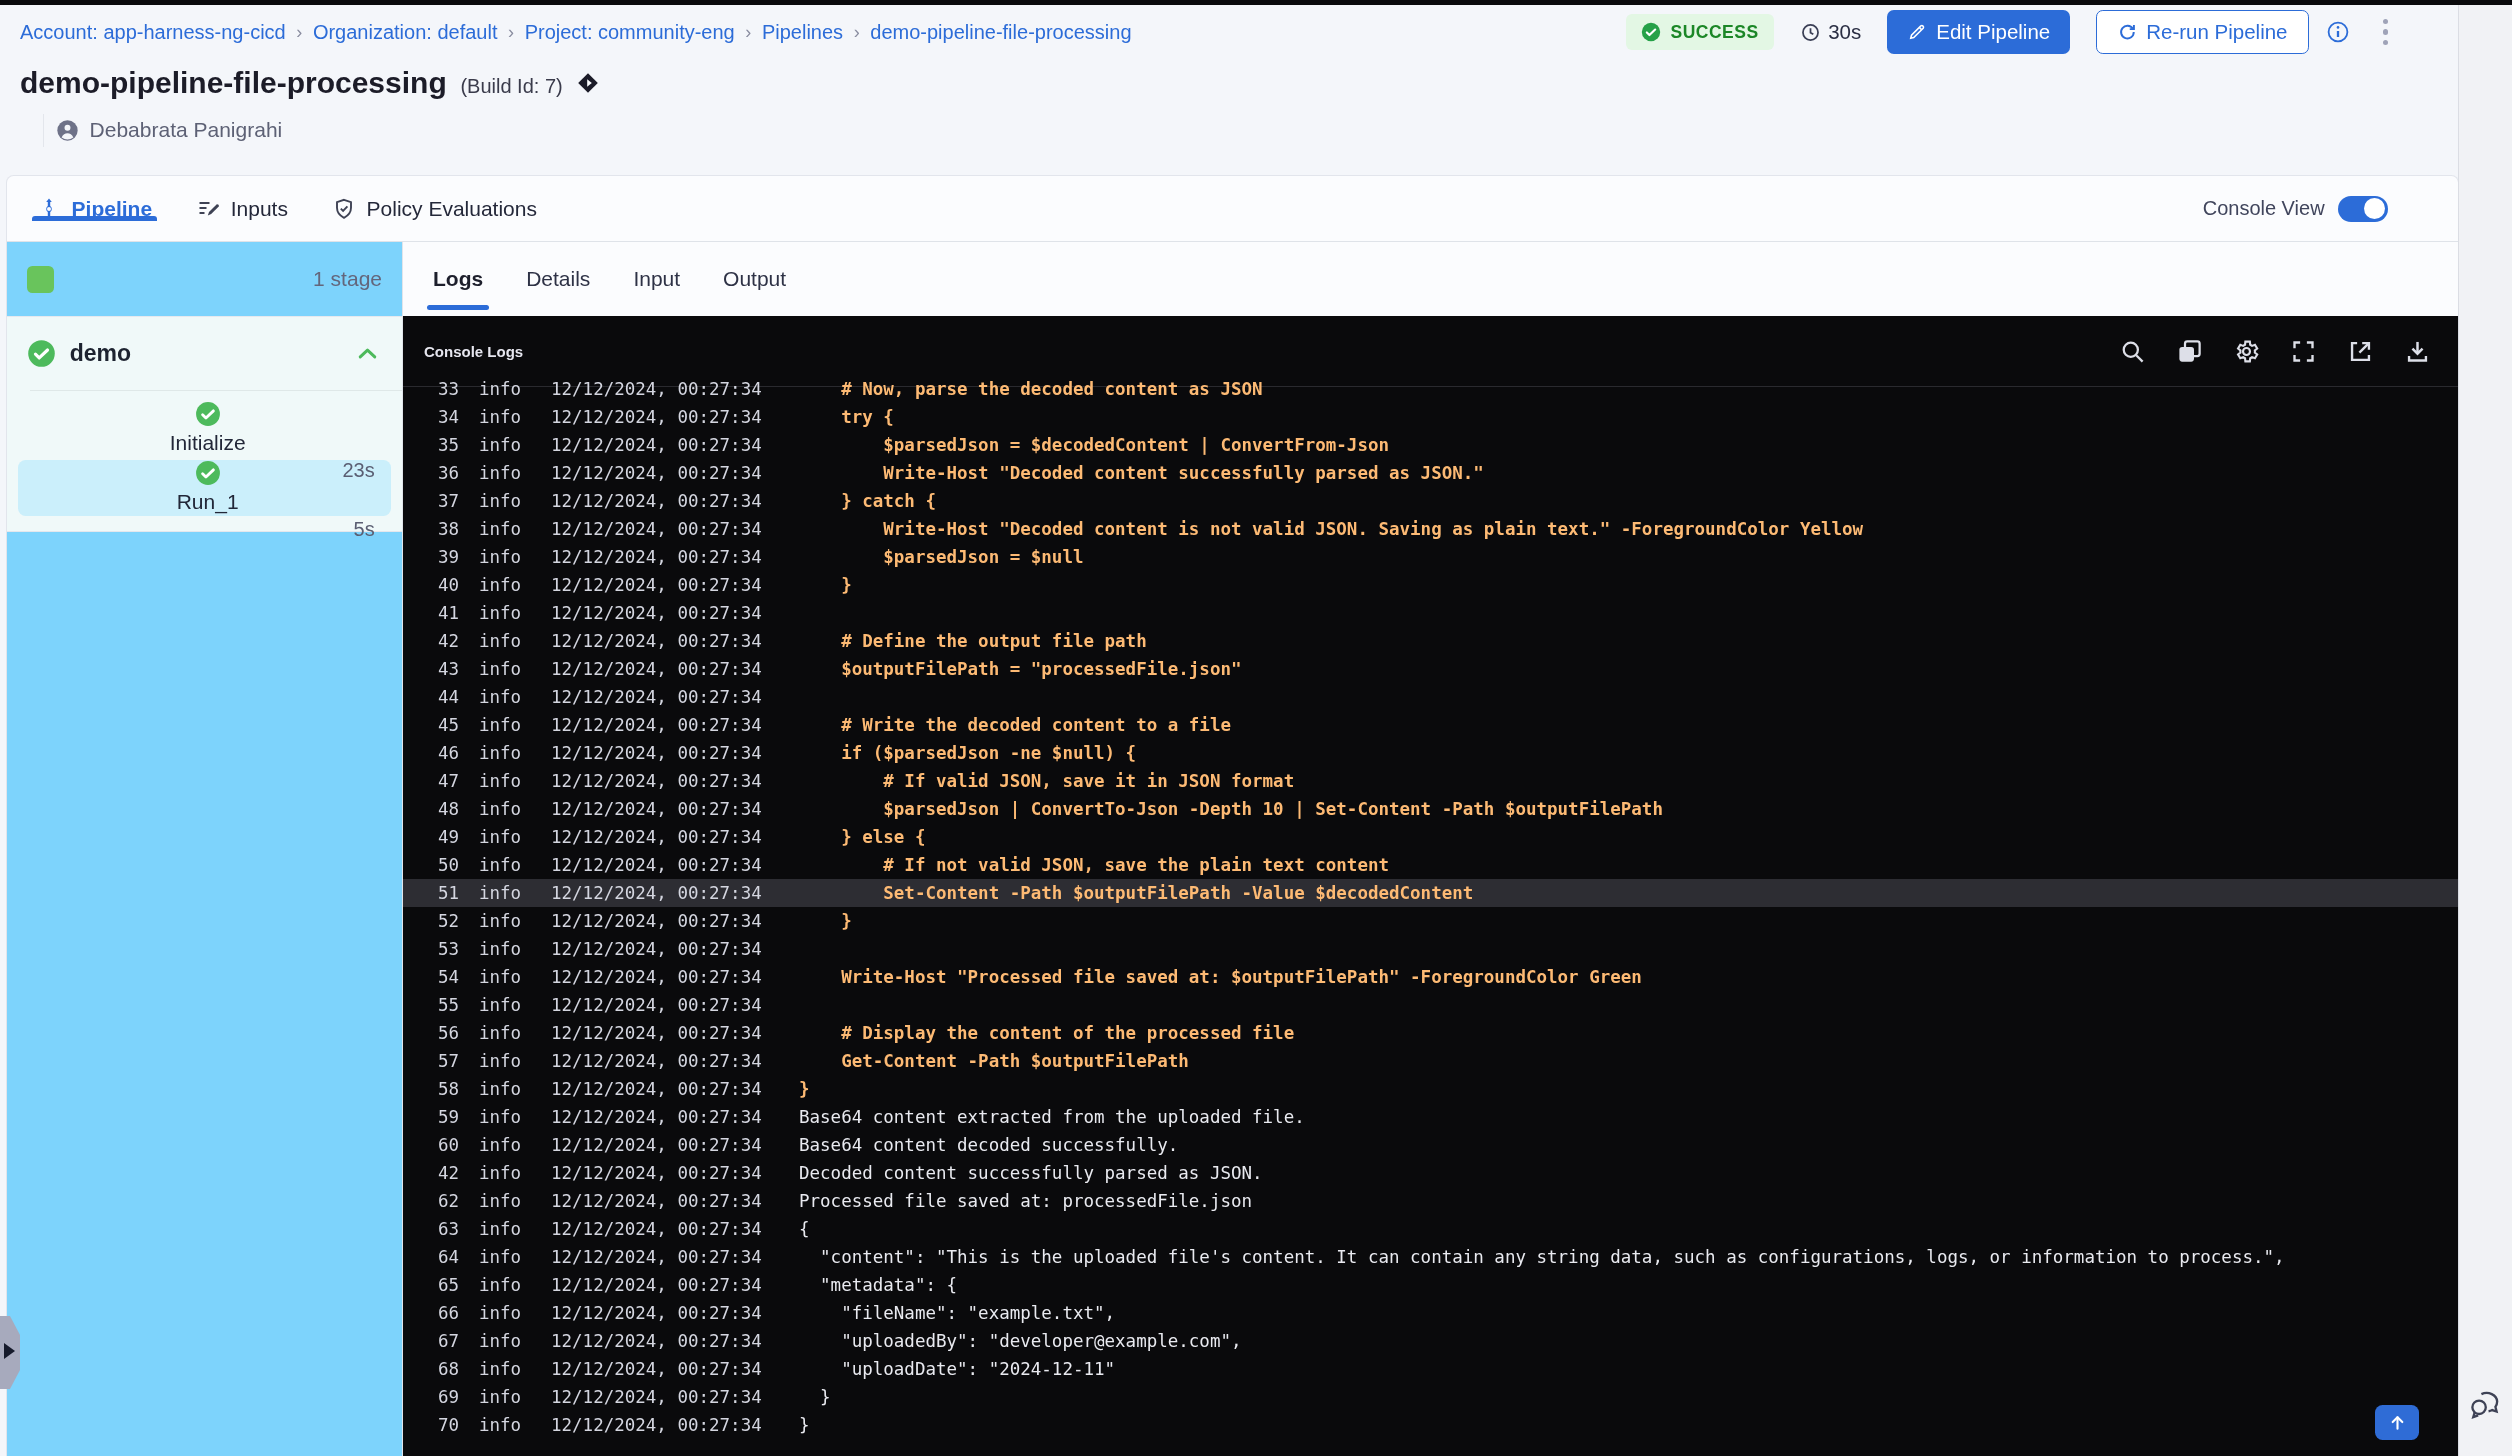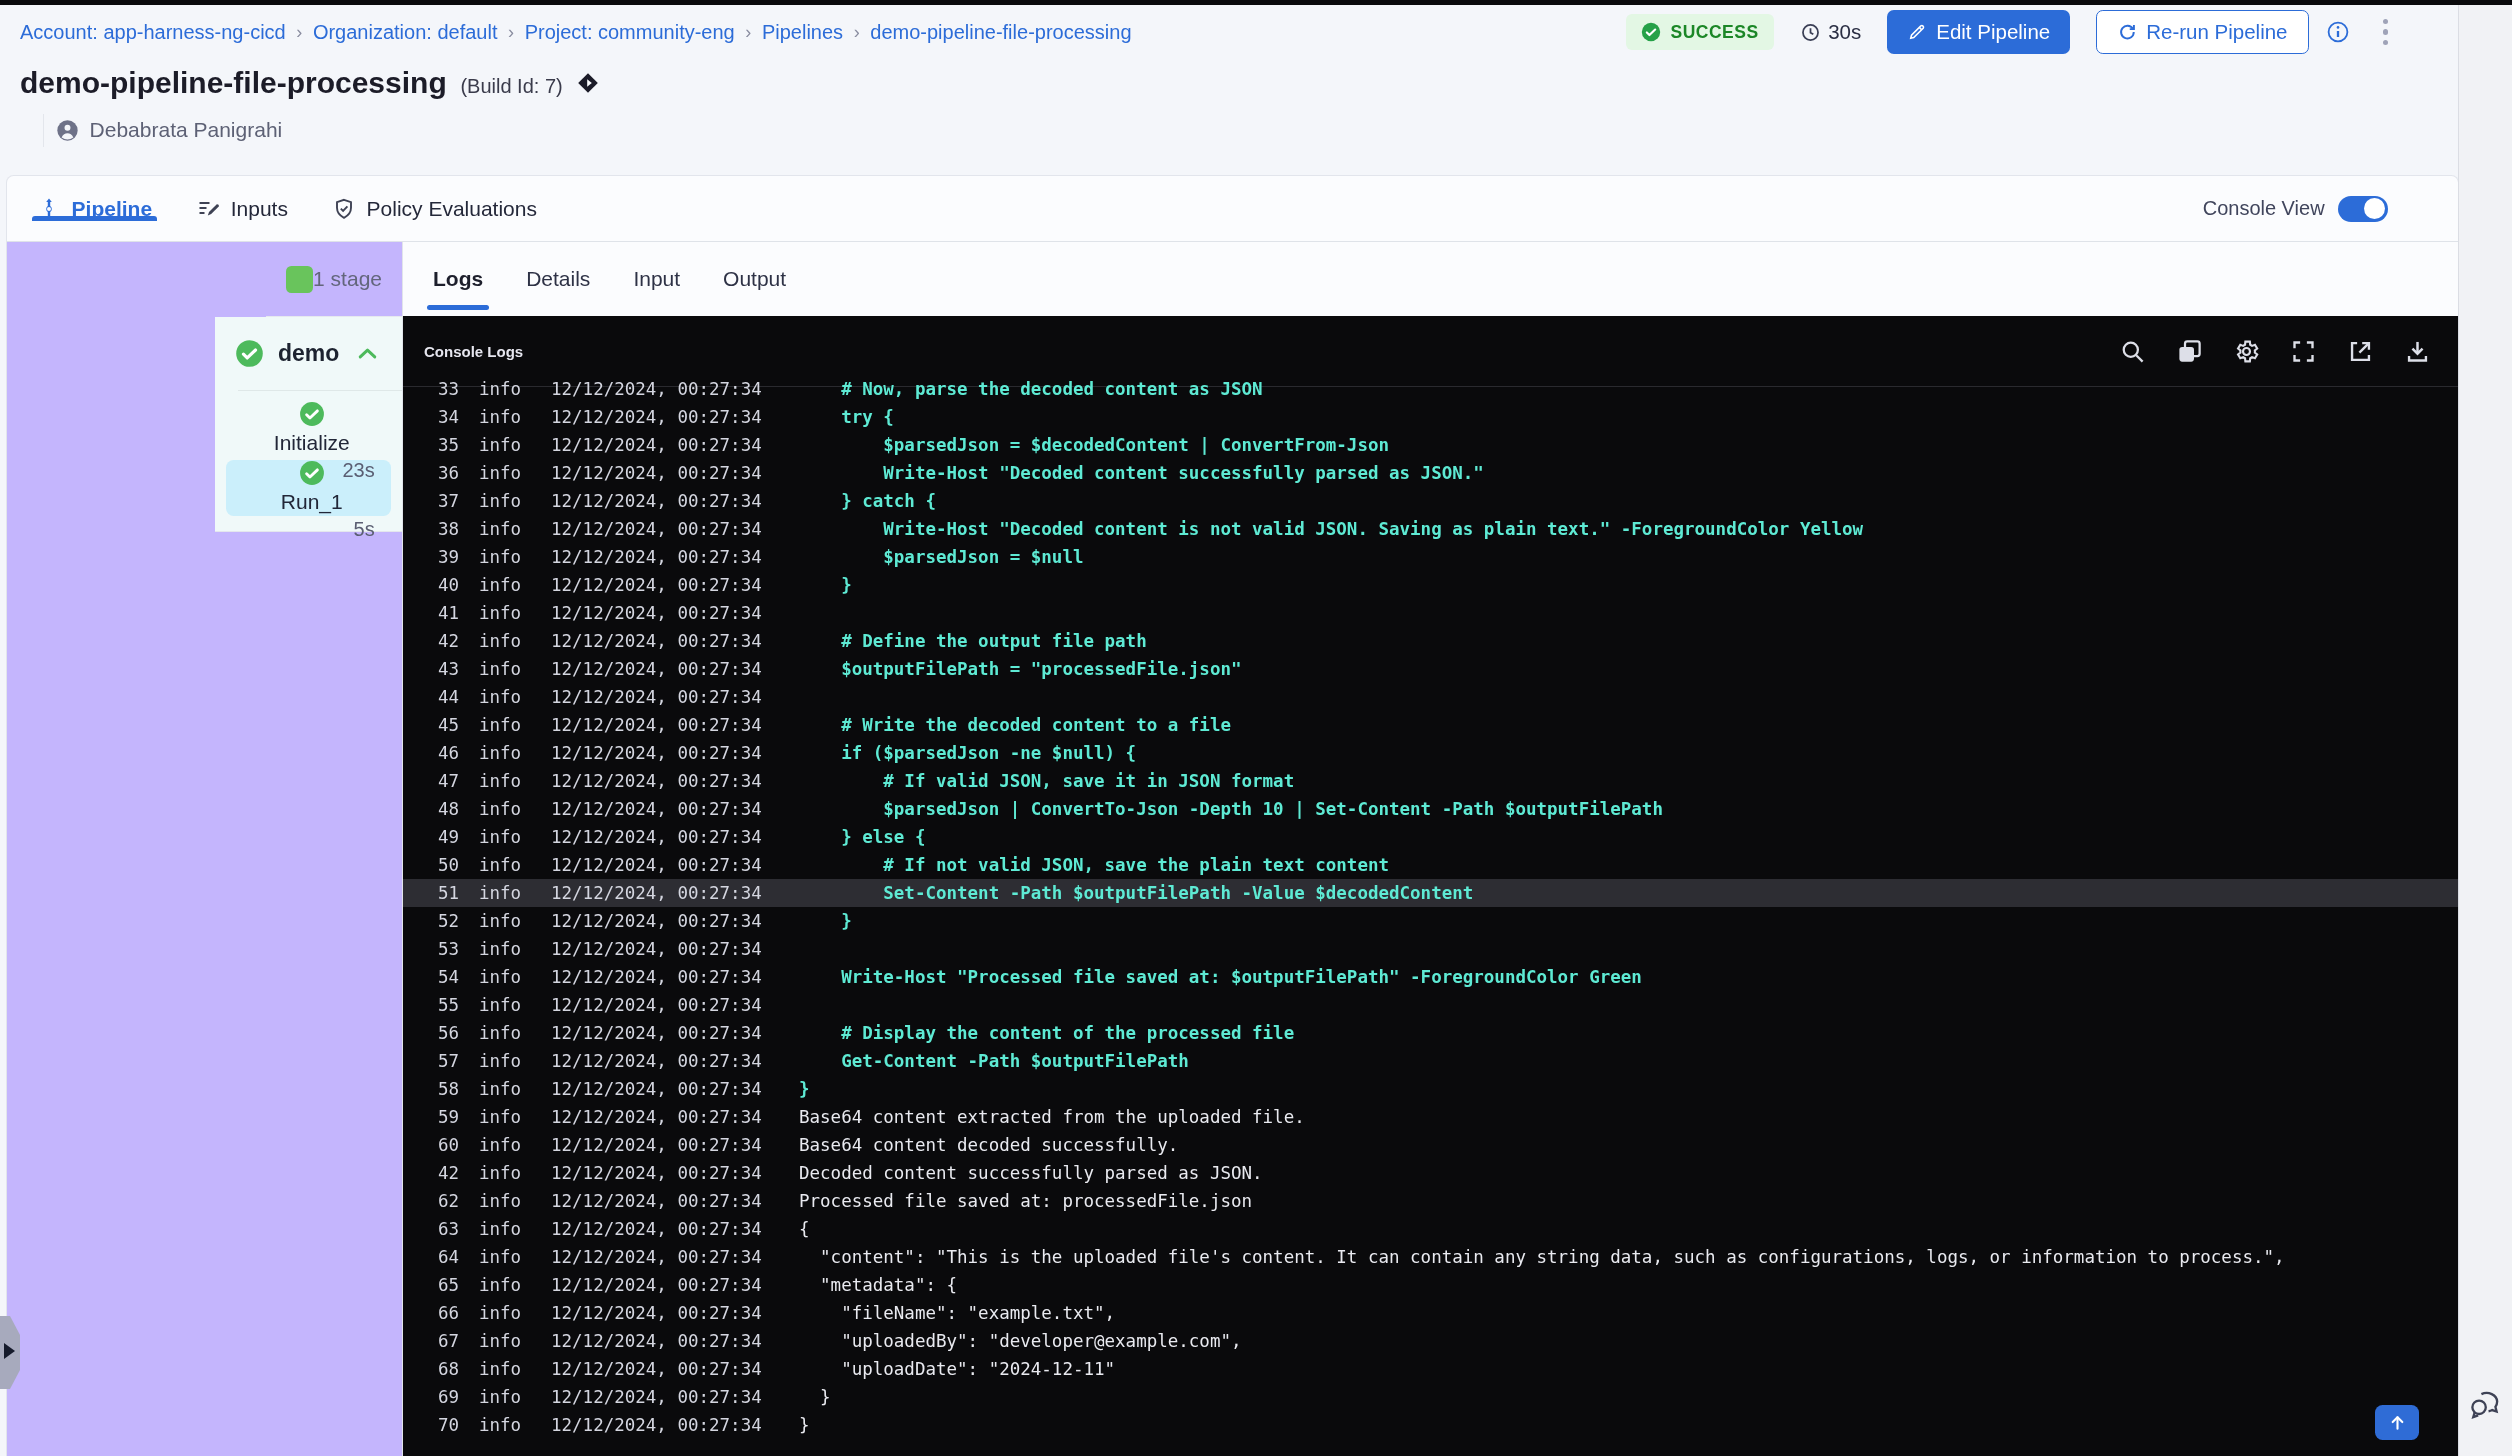--- a/index.html
+++ b/index.html
@@ -64,21 +64,21 @@
   .main-tab.active .ic{color:#2C6CD8;}
   .main-tab.active::after{content:"";position:absolute;left:-4.6px;right:-4.6px;bottom:0;height:4.6px;background:#2C6CD8;border-radius:3px 3px 0 0;}
   .console-view{display:flex;align-items:center;gap:13.7px;}
   .console-view .lbl{font-size:20px;color:#40455C;}
   .toggle{width:50px;height:26px;border-radius:13px;background:#2C6CD8;position:relative;cursor:pointer;}
   .toggle .knob{position:absolute;top:2.3px;right:3px;width:21px;height:21px;border-radius:50%;background:#FFFFFF;}
   .console-view .ic{width:23px;height:23px;color:#5F7BD0;}
 
   
   .content-body{display:flex;flex:1;min-height:0;}
-  .sidebar{width:396px;flex:none;border-right:0.8px solid #E1E4EA;box-sizing:border-box;background:#c4b5fd;display:flex;flex-direction:column;align-items:flex-end;}
+  .sidebar{width:396px;flex:none;border-right:0.8px solid #E1E4EA;box-sizing:border-box;background:#7dd3fc;display:flex;flex-direction:column;}
   .stage-header{height:75px;display:flex;align-items:center;justify-content:space-between;padding:0 20px;border-bottom:0.8px solid #E6E9EF;box-sizing:border-box;flex:none;}
   .stage-square{width:27px;height:27px;border-radius:5.3px;background:#69C45C;}
   .stage-count{font-size:21px;color:#63667C;}
   .stage-group{background:#F0F9F9;border-bottom:0.8px solid #E4E7ED;padding-bottom:12px;}
   .group-header{height:73px;display:flex;align-items:center;gap:13.7px;padding:0 20px;box-sizing:border-box;cursor:pointer;}
   .group-header .ic{width:29px;height:29px;color:#4DBA5C;flex:none;}
   .group-name{font-size:23px;font-weight:bold;color:#1D2330;}
   .group-chevron{margin-left:auto;width:23px;height:23px;color:#2C6CD8;}
   .group-divider{height:0.8px;background:#DFE8E8;margin:0 0 10.6px 23px;}
   .step{display:flex;align-items:center;gap:4px;height:56px;margin:3px 10.6px;padding:0 16.7px 0 23px;border-radius:7.6px;cursor:pointer;box-sizing:border-box;flex-direction:column;}
@@ -102,21 +102,21 @@
 
   .log-lines{flex:1;min-height:0;overflow:hidden;margin-top:-10.6px;padding-top:10.6px;position:relative;}
   .log-lines .clip{margin-top:-12px;}
   .log-row{display:grid;grid-template-columns:33px 52px 228px 1fr;column-gap:20px;padding-left:23px;height:28px;line-height:28px;
     font-family:"DejaVu Sans Mono",monospace;font-size:17.5px;}
   .log-row.hl{background:#2D2D33;}
   .ln{text-align:right;color:#D4D6E0;}
   .lvl{color:#D4D6E0;}
   .ts{color:#D4D6E0;white-space:pre;}
   .msg{white-space:pre;overflow:hidden;}
-  .msg.code{color:#5eead4;font-weight:bold;}
+  .msg.code{color:#fdba74;font-weight:bold;}
   .msg.output{color:#E9EAF0;}
 
   .scroll-top{position:absolute;right:39px;bottom:16.7px;width:44px;height:35px;border-radius:7.6px;background:#2F6CD6;
     display:flex;align-items:center;justify-content:center;cursor:pointer;}
   .scroll-top svg{width:21px;height:21px;}
 
   .ic svg{width:100%;height:100%;display:block;}
   span.ic{display:inline-block;flex:none;}
 </style>
 </head>

